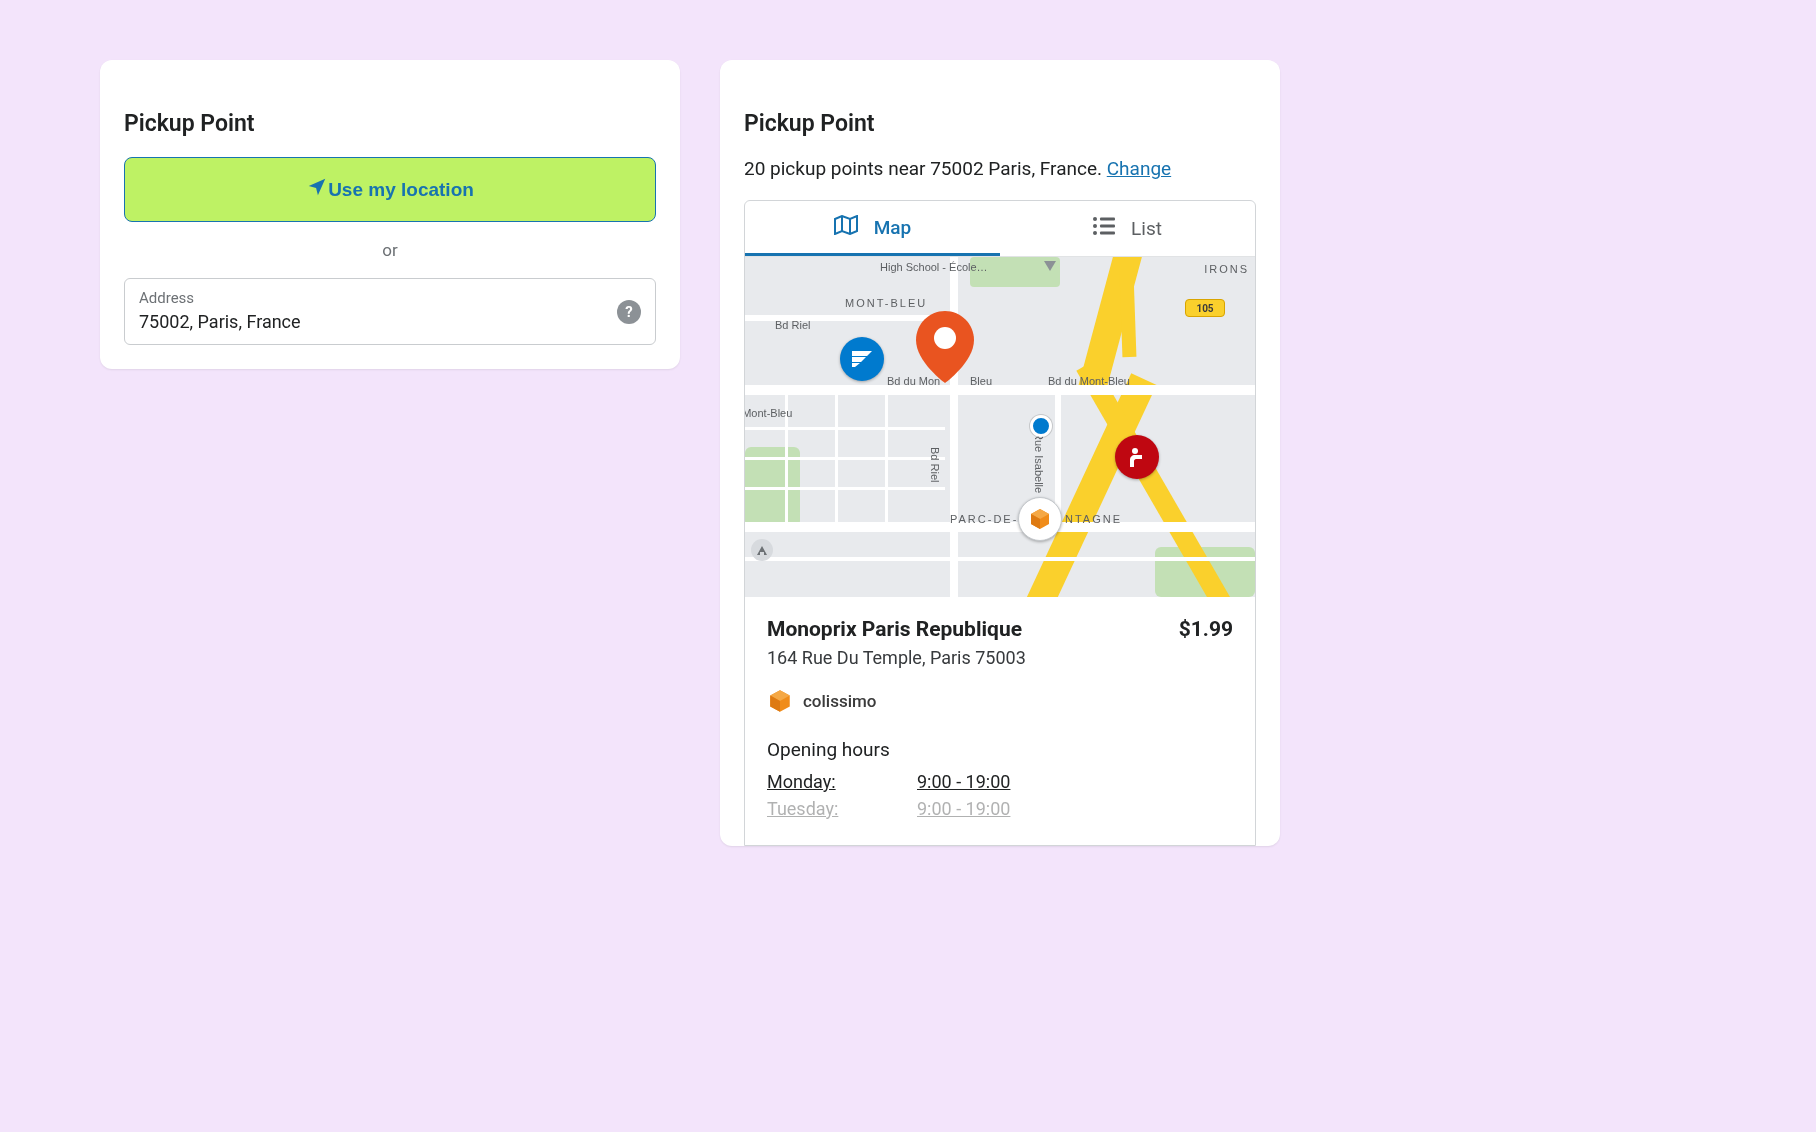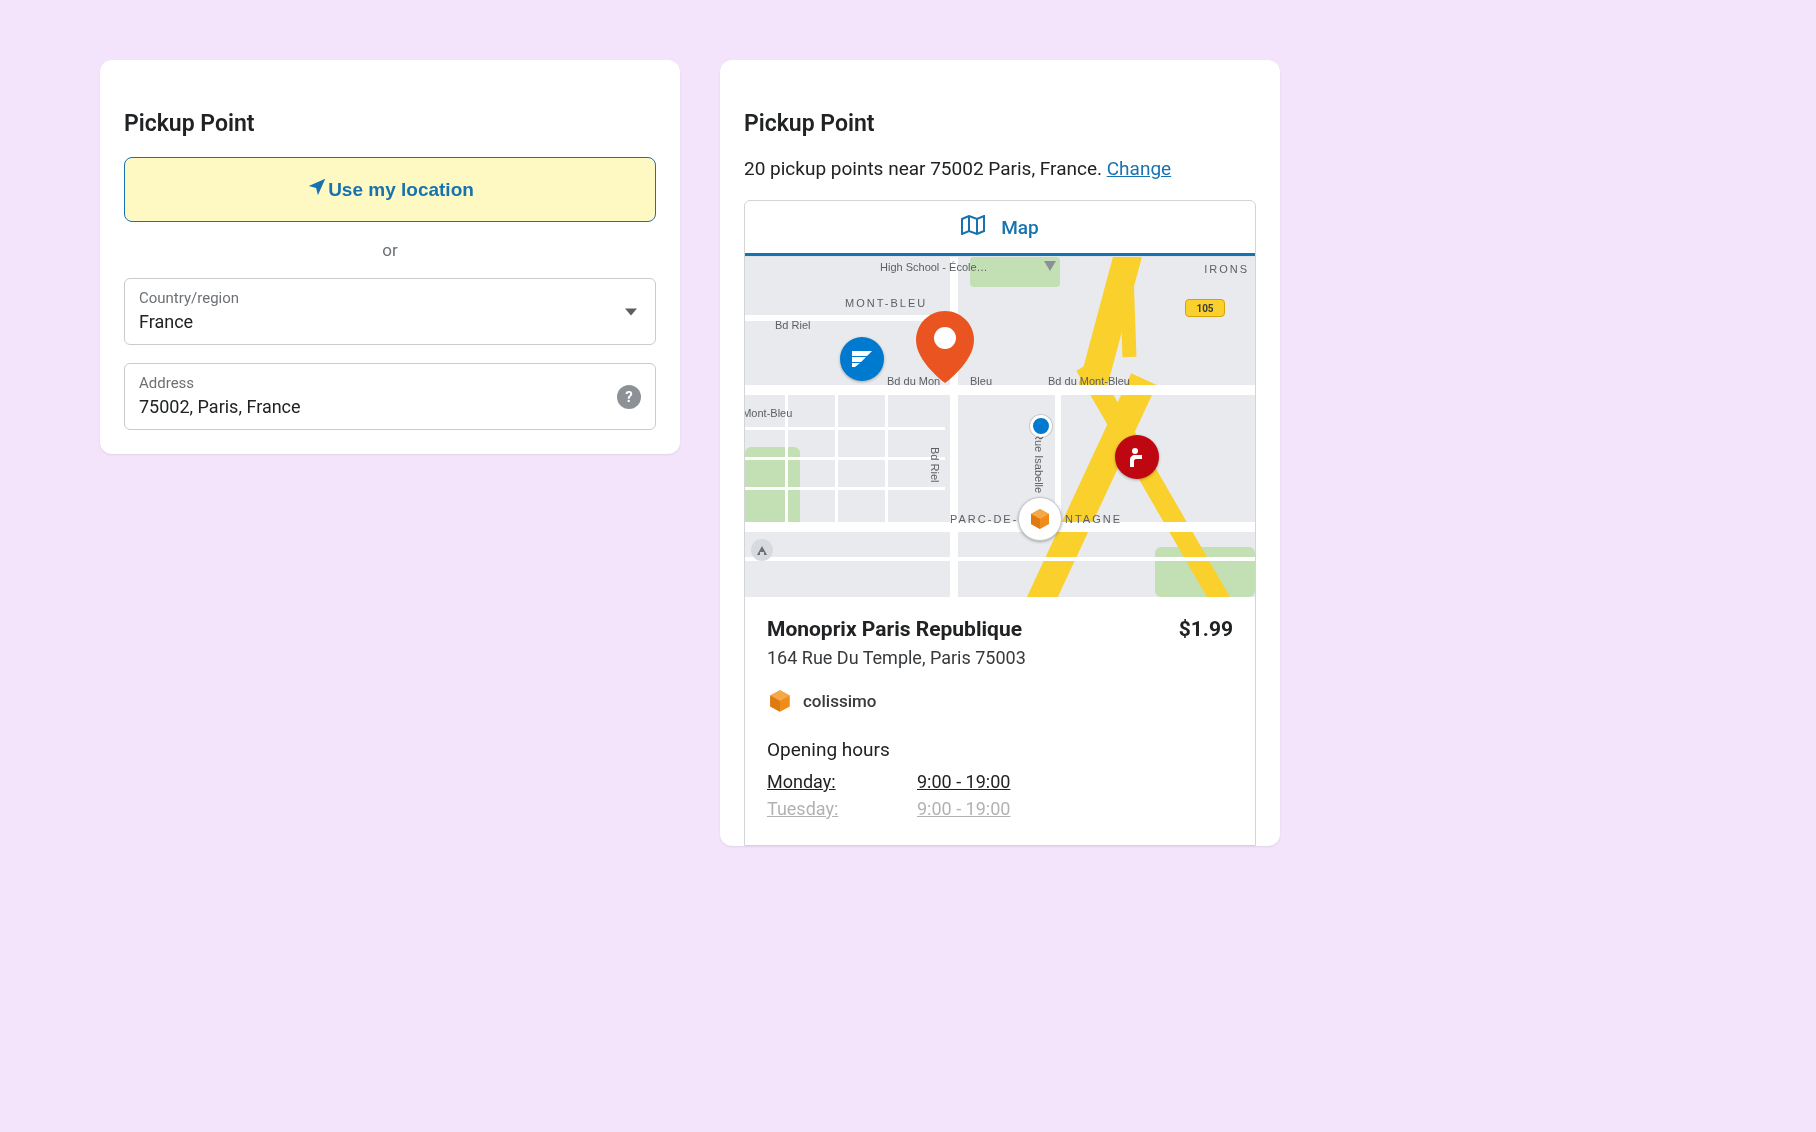--- a/index.html
+++ b/index.html
@@ -23,21 +23,21 @@
     .card-title {
       font-size: 23px;
       font-weight: 600;
       margin-bottom: 20px;
       color: #202223;
       margin-top: 26px;
     }
     .btn-location {
       width: 100%;
       border: 1.5px solid #1773b0;
-      background: #fef9c3;
+      background: #bef264;
       color: #1773b0;
       font-size: 19px;
       font-weight: 600;
       padding: 18px;
       border-radius: 8px;
       cursor: pointer;
       display: flex;
       align-items: center;
       justify-content: center;
     }
@@ -217,25 +217,20 @@
     <span>
       <svg width="22" height="22" viewBox="0 0 24 24" fill="#1773b0">
           <path d="M3 11l18-8-8 18-2-8-8-2z"></path>
         </svg>
     </span>
     <span>Use my location</span>
   </button>
 
   <div class="or-divider">or</div>
 
-  <div class="field">
-    <span class="field-label">Country/region</span>
-    <div class="field-value">France</div>
-    <span class="chevron"></span>
-  </div>
 
   <div class="field" style="margin-bottom:0">
     <span class="field-label">Address</span>
     <div class="field-value">75002, Paris, France</div>
     <span class="help-icon">?</span>
   </div>
 </div>
 
 <div class="card right">
   <h2 class="card-title">Pickup Point</h2>
@@ -247,20 +242,33 @@
   <div class="picker">
     <div class="tabs">
       <div class="tab active">
         <span>
           <svg width="24" height="20" viewBox="0 0 24 20" fill="none" stroke="#1773b0" stroke-width="2">
               <path d="M1 4l7-3 8 3 7-3v15l-7 3-8-3-7 3z"></path>
               <path d="M8 1v15M16 4v15"></path>
             </svg>
         </span>
         <span>Map</span>
+      </div>
+      <div class="tab">
+        <span>
+          <svg width="22" height="18" viewBox="0 0 22 18" fill="#5c5f62">
+              <circle cx="2" cy="2" r="2"></circle>
+              <rect x="7" y="0.5" width="15" height="3" rx="1"></rect>
+              <circle cx="2" cy="9" r="2"></circle>
+              <rect x="7" y="7.5" width="15" height="3" rx="1"></rect>
+              <circle cx="2" cy="16" r="2"></circle>
+              <rect x="7" y="14.5" width="15" height="3" rx="1"></rect>
+            </svg>
+        </span>
+        <span>List</span>
       </div>
     </div>
 
     <div class="map">
       <div class="map-bg">
 
         <div class="park" style="left:0;top:190px;width:55px;height:80px;border-radius:6px"></div>
         <div class="park" style="left:225px;top:0;width:90px;height:30px;border-radius:4px"></div>
         <div class="park" style="right:0;bottom:0;width:100px;height:50px;border-radius:6px"></div>
 

